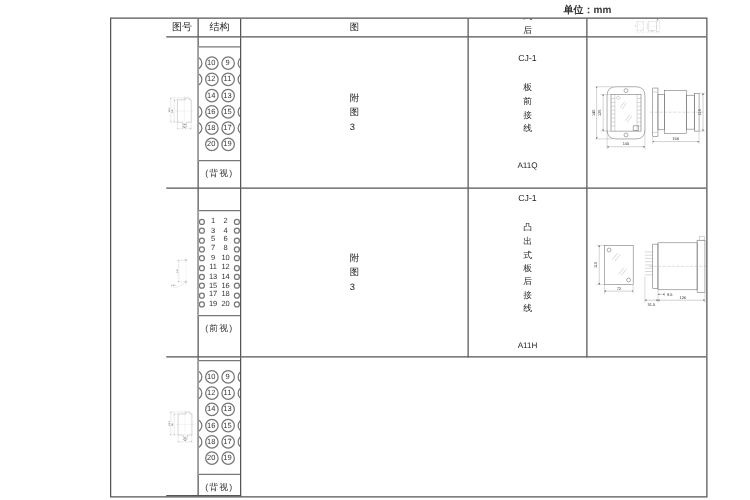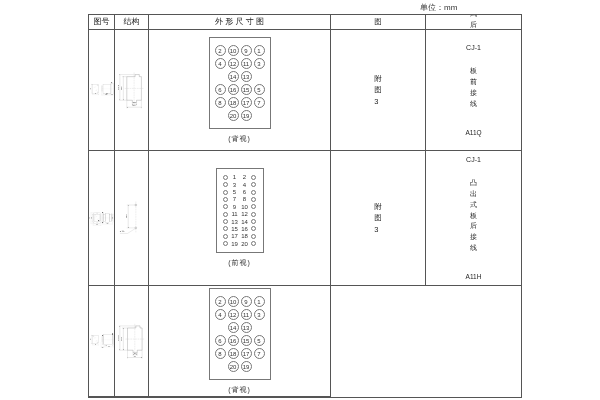--- a/index.html
+++ b/index.html
@@ -1,27 +1,28 @@
 <!DOCTYPE html>
 <html><head>
 <meta charset="utf-8">
 <style>
   html,body { margin:0; padding:0; }
   body {
     width:600px; height:400px; position:relative; overflow:hidden;
     background:#fff; font-family:"Liberation Sans", sans-serif; color:#222;
   }
-  .unit { position:absolute; left:420px; top:2px; width:100px; text-align:left; font-size:8px; color:#333; }
+  .unit { position:absolute; left:420px; top:2px; width:100px; text-align:center; font-size:8px; color:#333;font-weight:bold; }
   .spec-table {
     position:absolute; left:88px; top:14px;
     display:grid;
     grid-template-columns:26px 34px 182px 95px 95px;
     grid-template-rows:15px 121px 135px 111px;
     border:1px solid #555;
     width:432px;
+    padding-left:44px;
   }
   .cell {
     border-right:1px solid #555; border-bottom:1px solid #555;
     box-sizing:border-box; overflow:hidden; position:relative;
     display:flex; flex-direction:column; align-items:center; justify-content:center;
   }
   .cell:nth-child(5n) { border-right:none; }
   .hdr { font-size:8px; color:#222; text-align:center; line-height:1; }
   .vtext { width:1em; word-break:break-all; text-align:left; margin:12px auto; line-height:1.55; }
   .figno { font-size:7.5px; color:#222; }
@@ -54,21 +55,20 @@
     </marker>
   </defs>
 </svg>
 
 <div class="unit">单位：mm</div>
 
 <div class="spec-table">
 
   <div class="cell hdr">图号</div>
   <div class="cell hdr">结构</div>
-  <div class="cell hdr">外 形 尺 寸 图</div>
 
   <div class="cell">
     <div class="vtext figno">附图3</div>
   </div>
   <div class="cell">
     <div class="series">CJ-1</div>
     <div class="vtext desc">嵌入式后接线</div>
     <div class="code">A11K</div>
   </div>
   <div class="cell">

